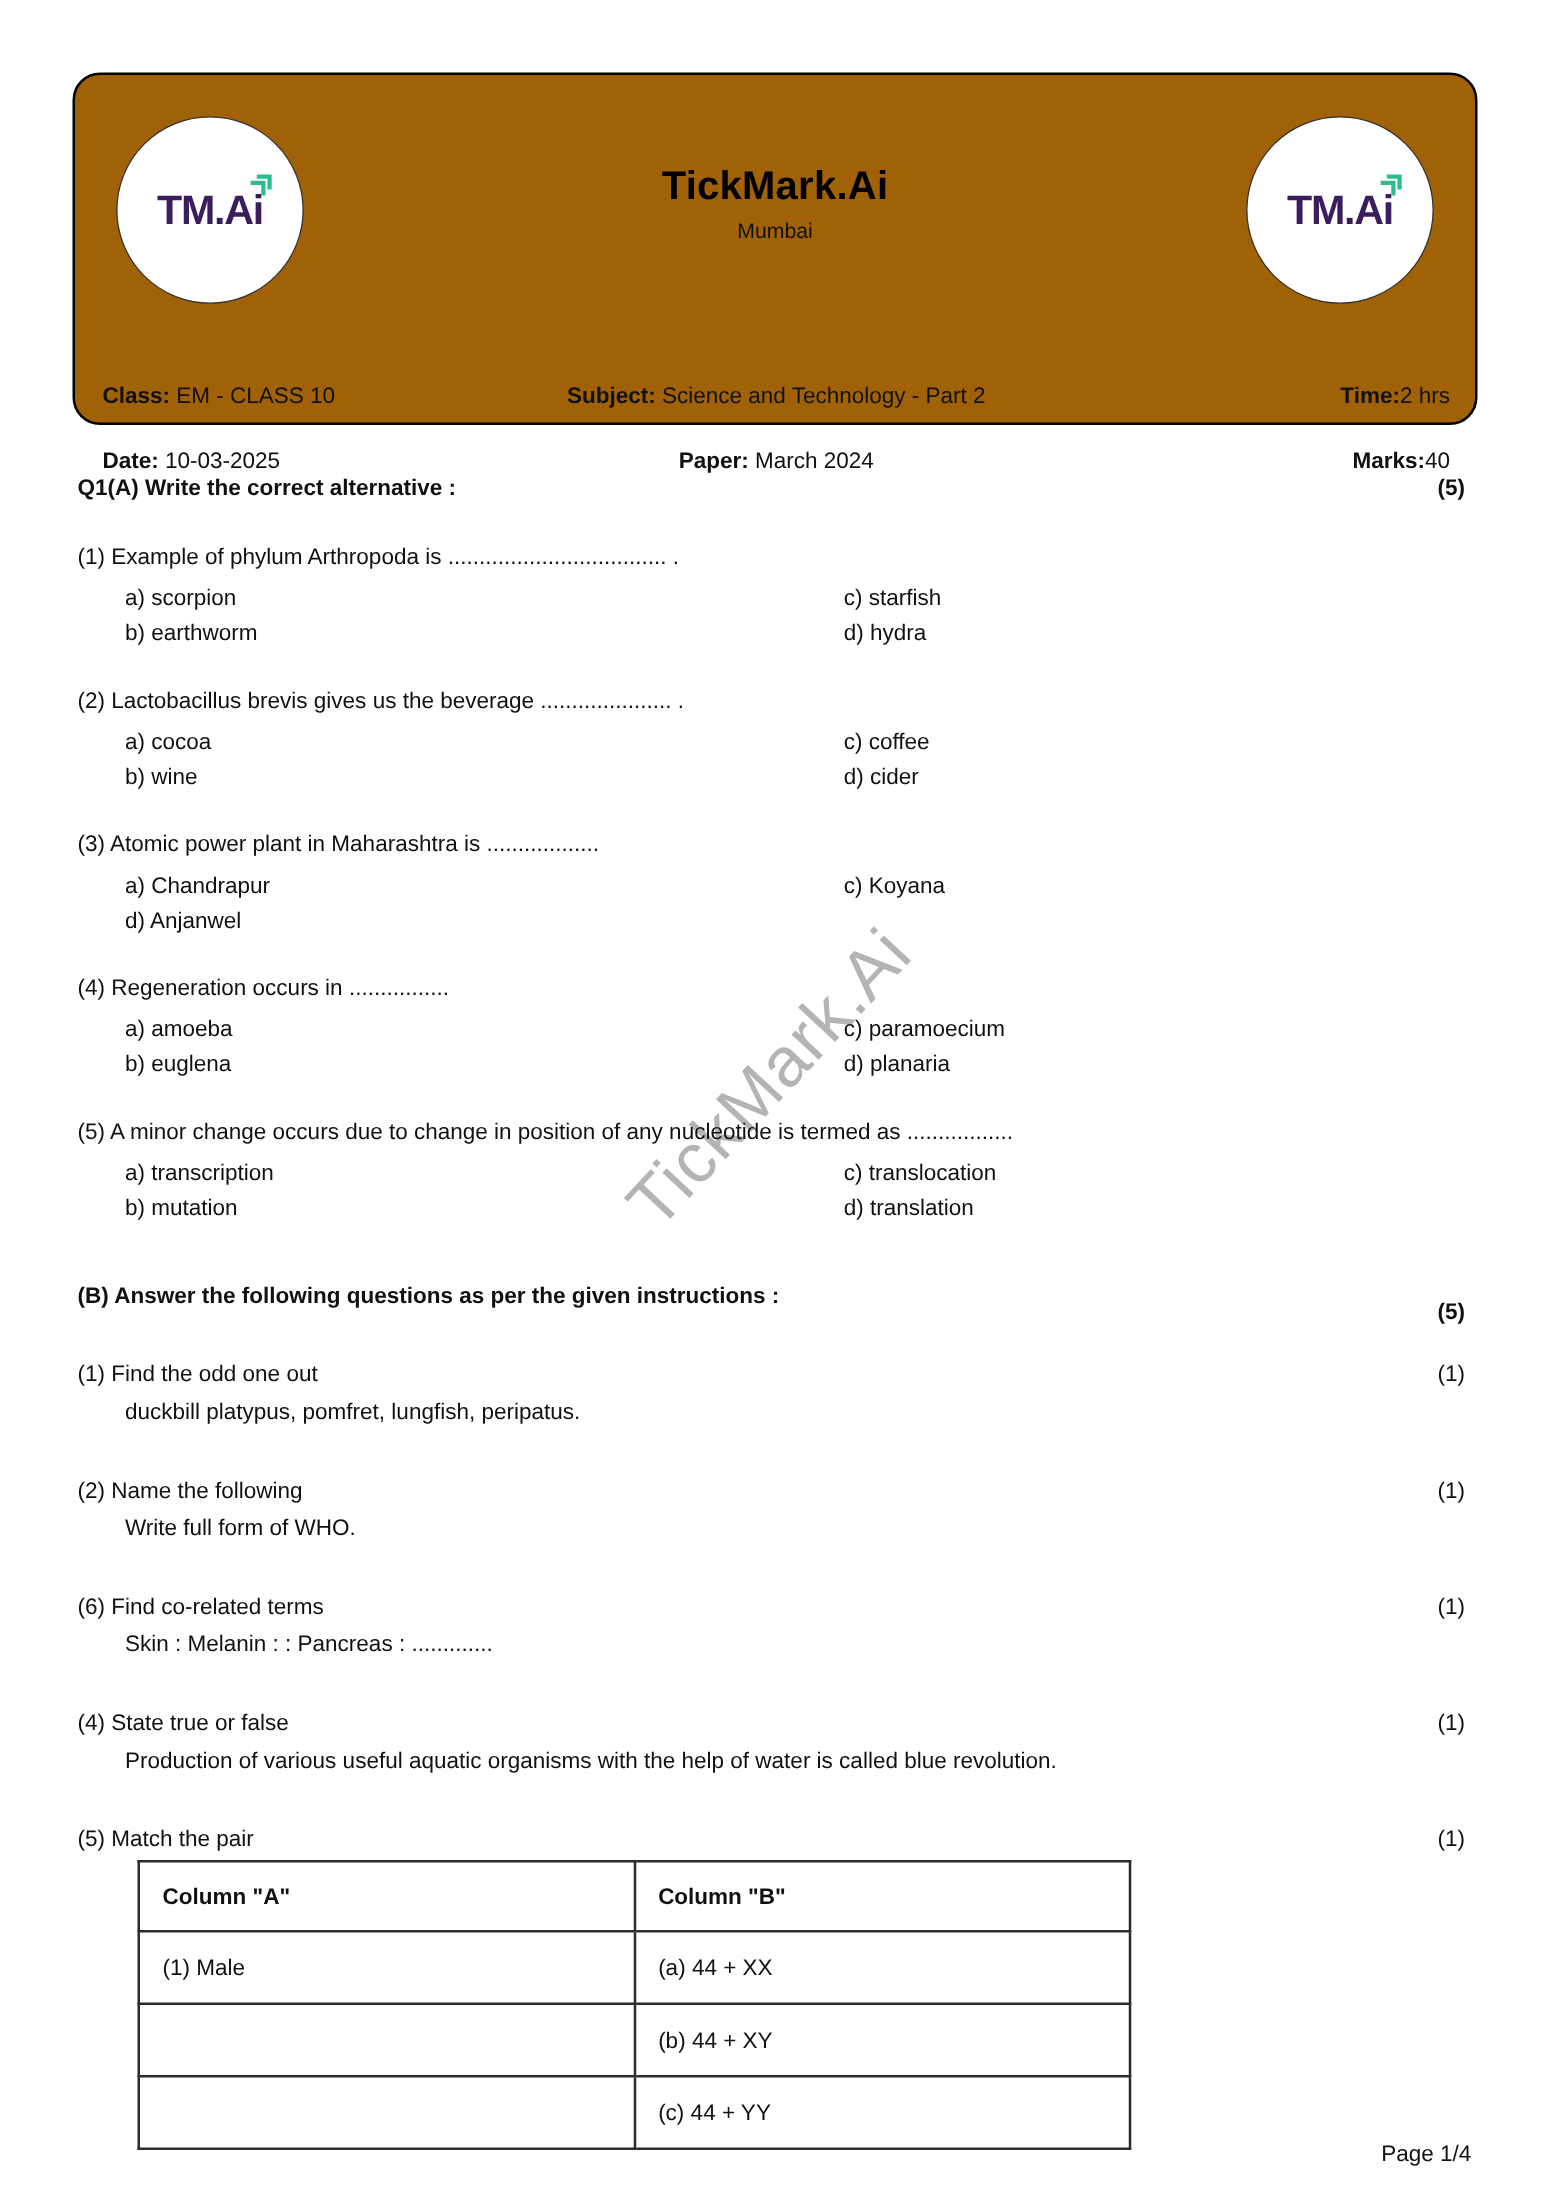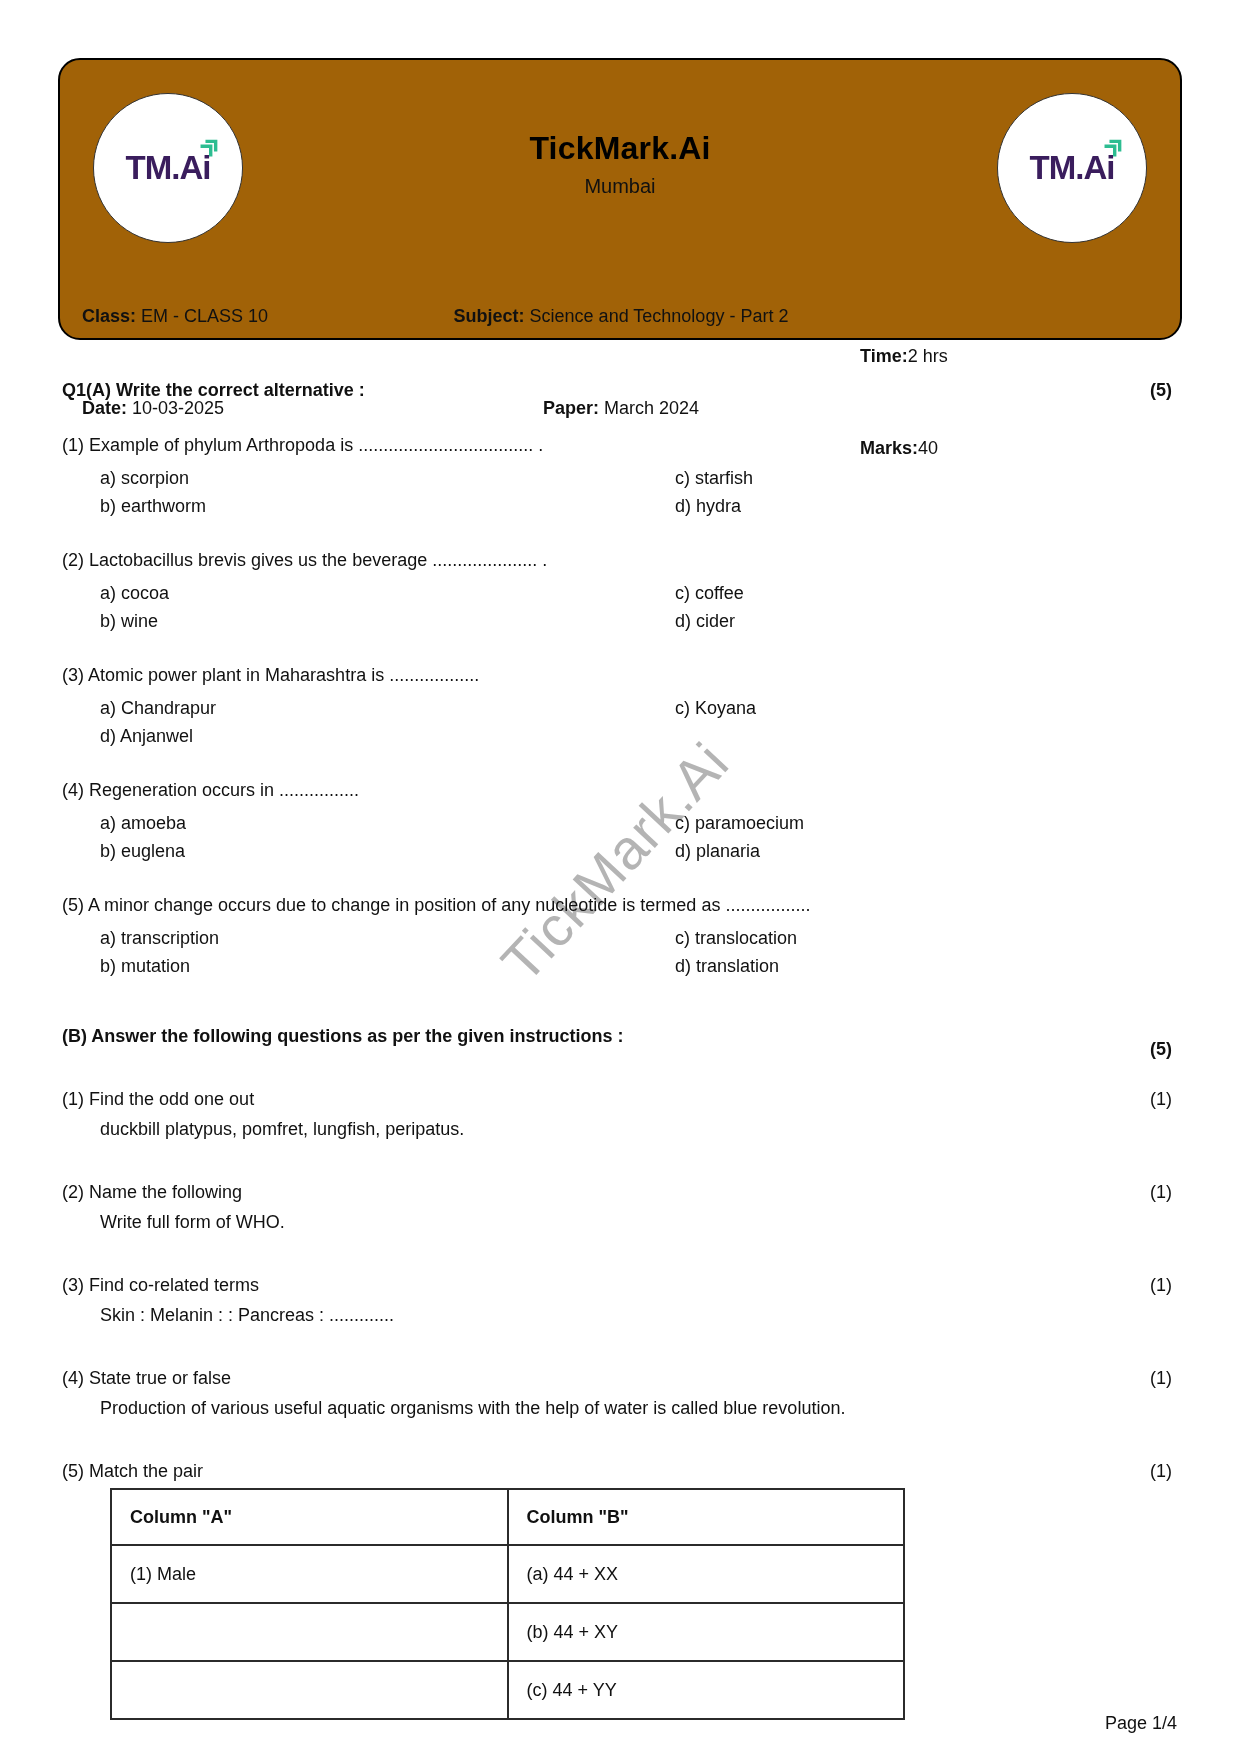--- a/index.html
+++ b/index.html
@@ -33,29 +33,29 @@
     border:1.6px solid #333; border-radius:50%;
     display:flex; align-items:center; justify-content:center;
     background:#fff;
   }
   .logo-left  { left:33px; }
   .logo-right { right:33px; }
   .logo-mark { position:relative; font-weight:bold; font-size:33px; letter-spacing:-1px; color:#3a1d5d; }
   .logo-arrow { position:absolute; top:-14px; right:-12px; }
   .title-block { position:absolute; left:0; right:0; top:70px; text-align:center; }
   .hdr-title { font-size:32px; font-weight:bold; color:#000; letter-spacing:0.2px; }
-  .hdr-subtitle { font-size:20px; margin-top:8px; color:#111; }
+  .hdr-subtitle { font-size:17px; margin-top:8px; color:#111; }
   .meta {
     position:absolute; left:22px; right:20px; top:238px;
     display:grid; grid-template-columns:300px 1fr 300px;
     grid-row-gap:0; line-height:36px;gap:16px;
   }
   .meta-cell { white-space:nowrap; }
   .meta-center { text-align:center; }
-  .meta-right { text-align:left;margin-top:40px; }
+  .meta-right { text-align:right; }
   .meta-label { font-weight:bold; }
   .meta-label.sp { margin-right:5px; }
   
   .body { position:absolute; left:62px; top:340px; width:1110px; z-index:1; }
   .sec-heading { display:flex; justify-content:space-between; font-weight:bold; line-height:30px; margin-top:35px; }
   .sec-heading .marks { font-weight:bold; }
   .mcq { margin-top:25px; }
   .mcq:first-of-type { margin-top:17px; }
   .q-line { line-height:30px; }
   .opts {
@@ -198,21 +198,21 @@
     <div class="sub-q">
       <div class="sub-q-line">
         <span>(2) Name the following</span>
         <span>(1)</span>
       </div>
       <div class="sub-q-detail">Write full form of WHO.</div>
     </div>
 
     <div class="sub-q">
       <div class="sub-q-line">
-        <span>(3) Find co-related terms</span>
+        <span>(6) Find co-related terms</span>
         <span>(1)</span>
       </div>
       <div class="sub-q-detail">Skin : Melanin : : Pancreas : .............</div>
     </div>
 
     <div class="sub-q">
       <div class="sub-q-line">
         <span>(4) State true or false</span>
         <span>(1)</span>
       </div>

